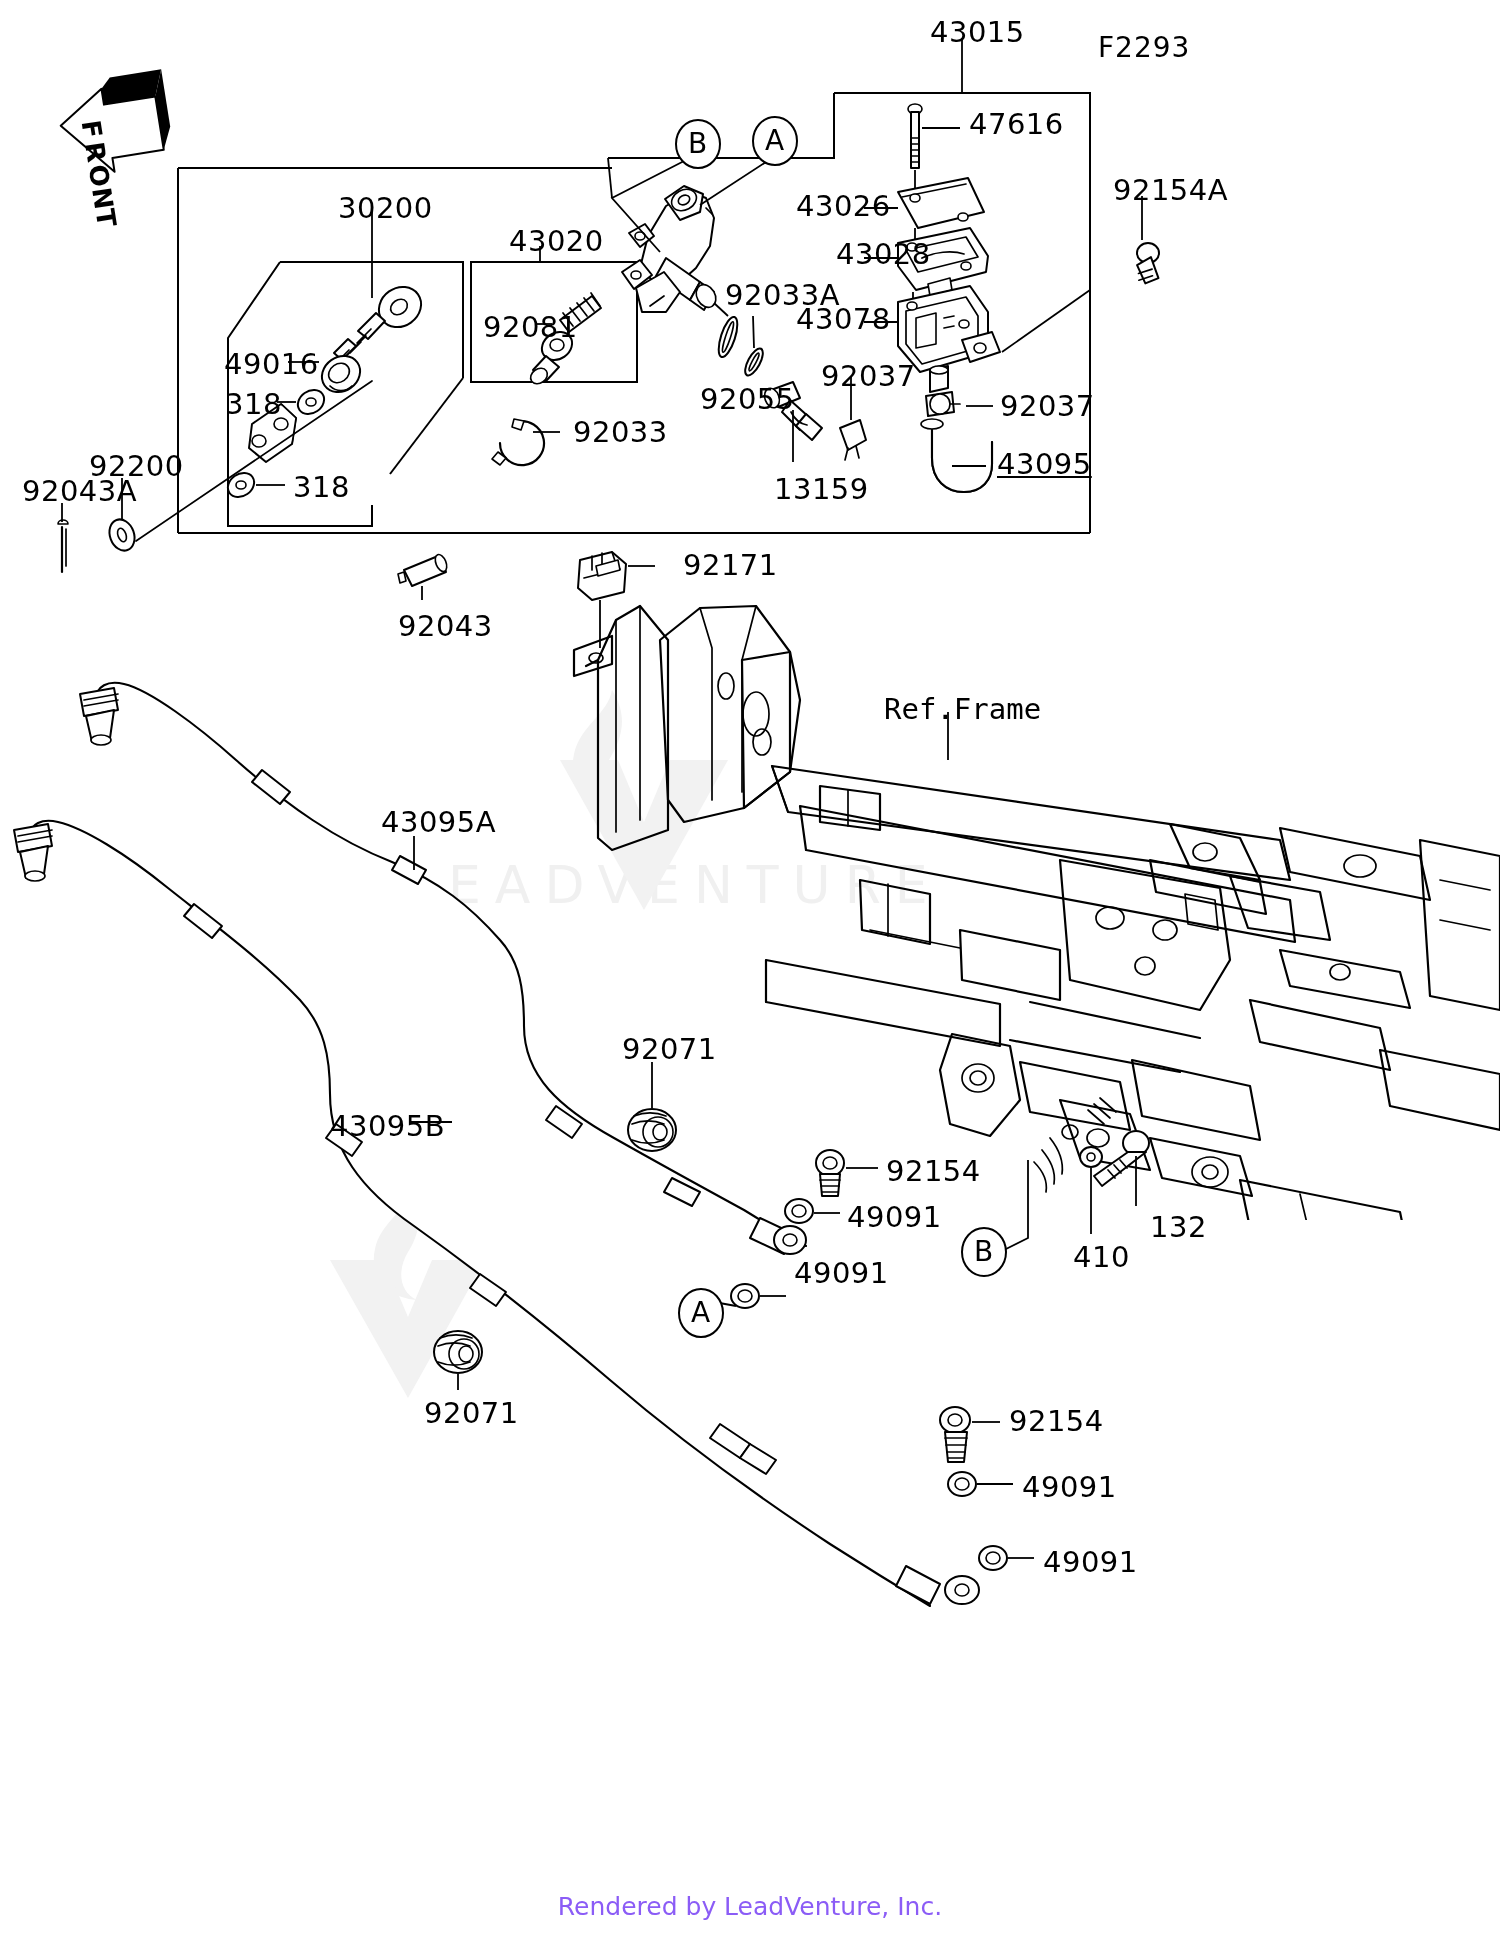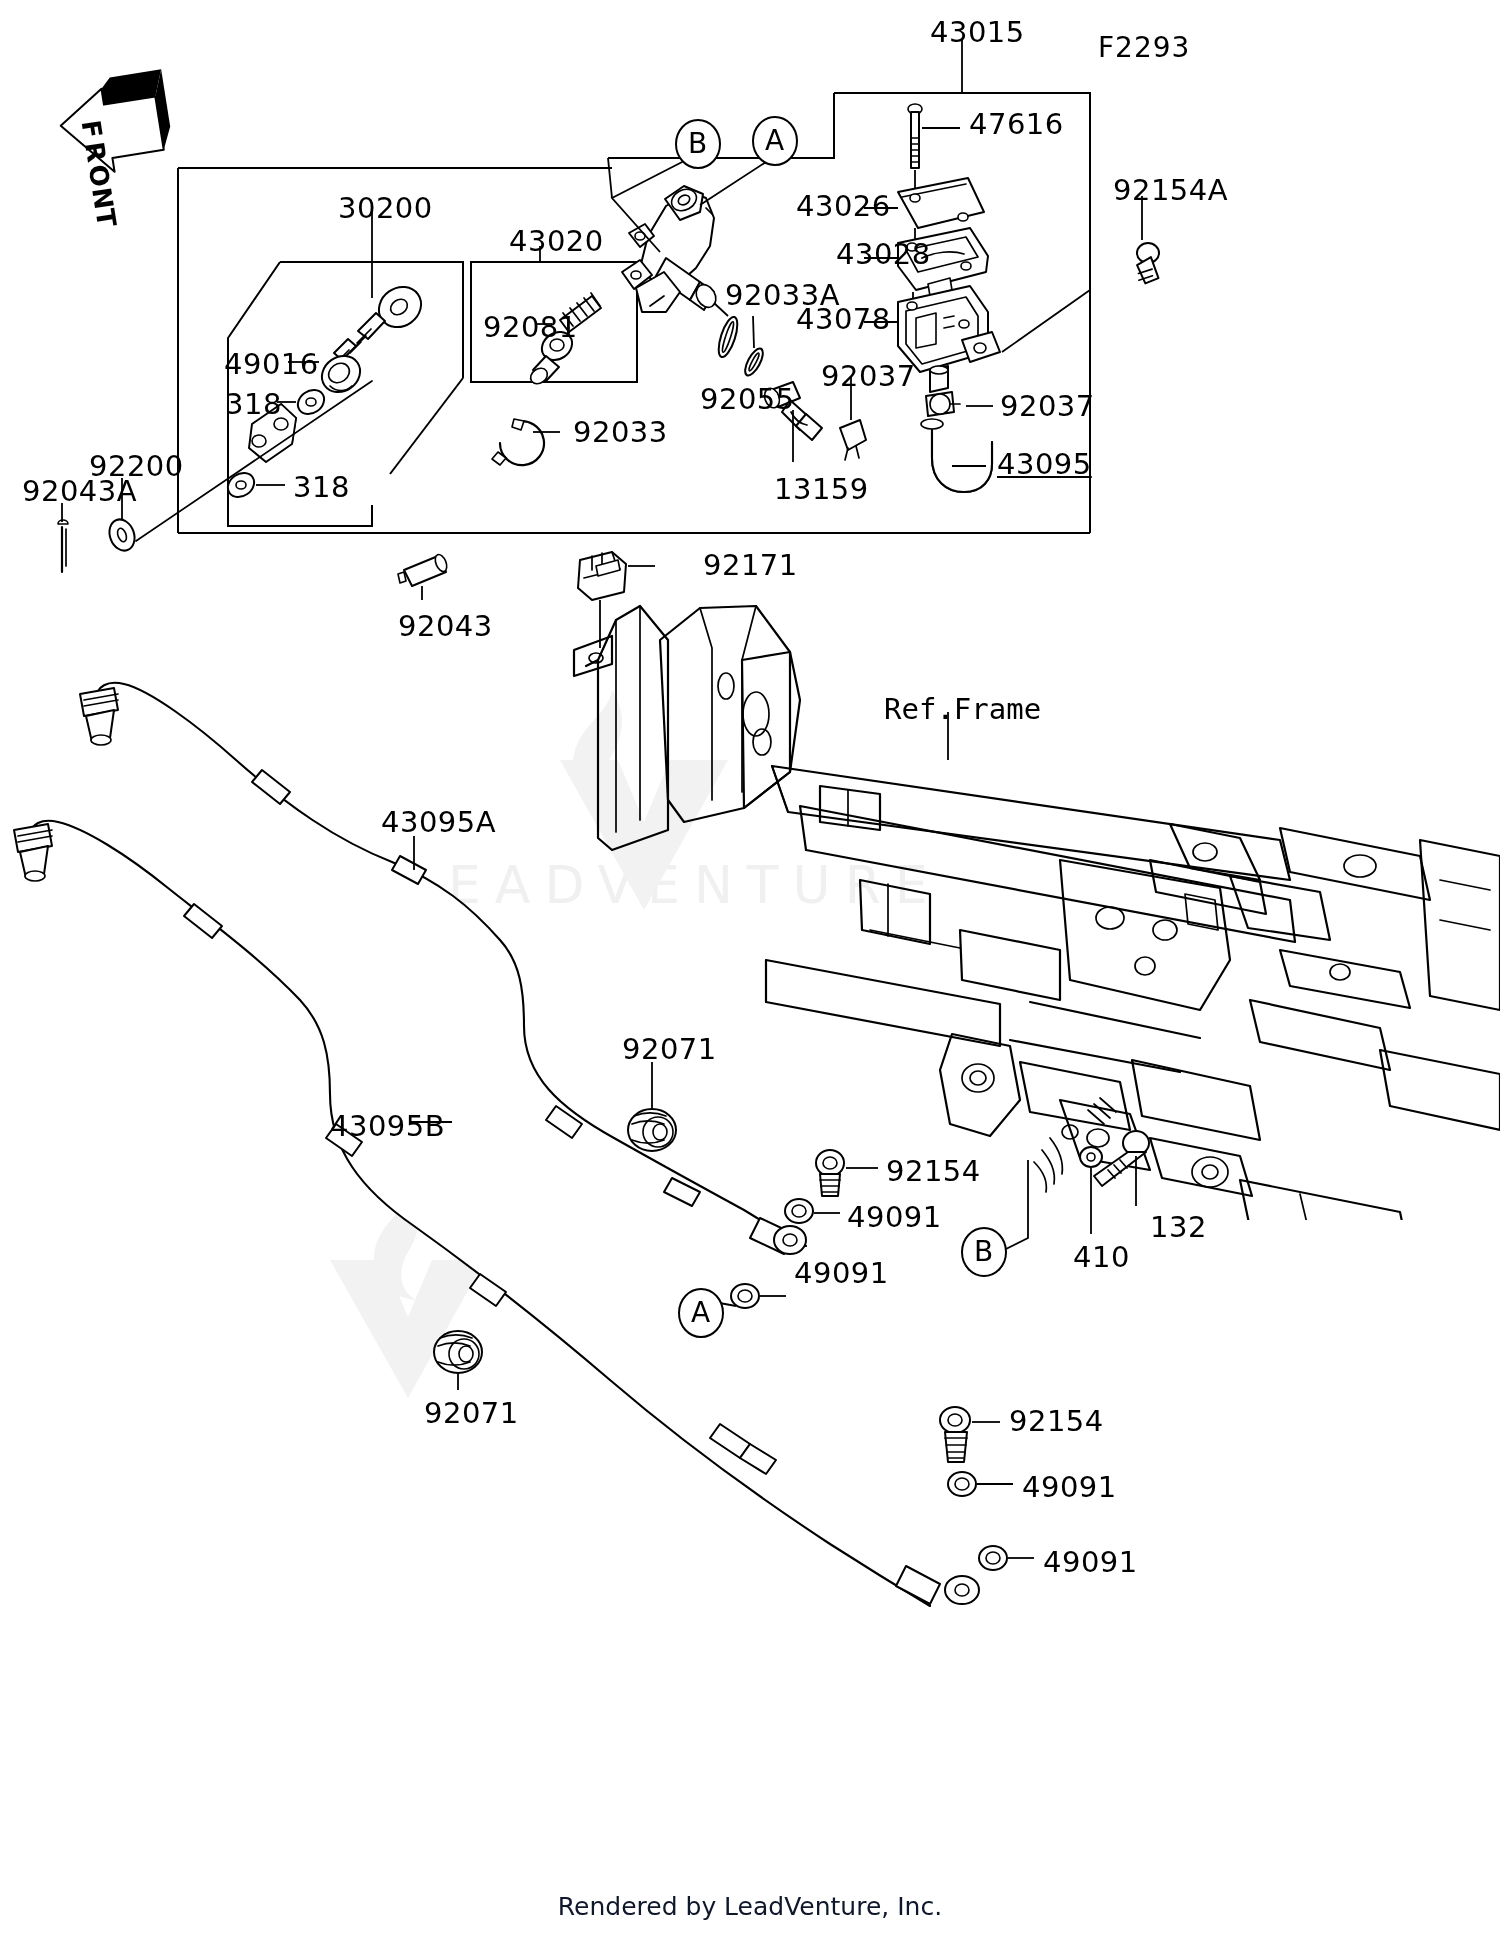--- a/index.html
+++ b/index.html
@@ -36,21 +36,21 @@
   .lbl.sheetcode { font-size: 28px; letter-spacing: 1px; }
   .lbl.refframe { font-family: "DejaVu Sans Mono", monospace; font-size: 29px; letter-spacing: 0px;}
   .footer {
     position: absolute;
     left: 0;
     top: 1892px;
     width: 1500px;
     text-align: center;
     font-family: "DejaVu Sans", sans-serif;
     font-size: 25px;
-    color: #0f172a;
+    color: #8b5cf6;
   }
   .wm {
     position: absolute;
     font-family: "DejaVu Sans", sans-serif;
     color: #f0f0f0;
     letter-spacing: 14px;
     font-size: 52px;
     pointer-events: none;
     user-select: none;
   }
@@ -557,21 +557,21 @@
       <div class="lbl" style="left: 821px; top: 362px;">92037</div>
       <div class="lbl" style="left: 225px; top: 390px;">318</div>
       <div class="lbl" style="left: 700px; top: 385px;">92055</div>
       <div class="lbl" style="left: 1000px; top: 392px;">92037</div>
       <div class="lbl" style="left: 573px; top: 418px;">92033</div>
       <div class="lbl" style="left: 89px; top: 452px;">92200</div>
       <div class="lbl" style="left: 997px; top: 450px; text-decoration: underline;">43095</div>
       <div class="lbl" style="left: 293px; top: 473px;">318</div>
       <div class="lbl" style="left: 774px; top: 475px;">13159</div>
       <div class="lbl" style="left: 22px; top: 477px;">92043A</div>
-      <div class="lbl" style="left: 703px; top: 551px;">92171</div>
+      <div class="lbl" style="left: 683px; top: 551px;">92171</div>
       <div class="lbl" style="left: 398px; top: 612px;">92043</div>
       <div class="lbl" style="left: 381px; top: 808px;">43095A</div>
       <div class="lbl" style="left: 622px; top: 1035px;">92071</div>
       <div class="lbl" style="left: 330px; top: 1112px;">43095B</div>
       <div class="lbl" style="left: 886px; top: 1157px;">92154</div>
       <div class="lbl" style="left: 847px; top: 1203px;">49091</div>
       <div class="lbl" style="left: 1150px; top: 1213px;">132</div>
       <div class="lbl" style="left: 1073px; top: 1243px;">410</div>
       <div class="lbl" style="left: 794px; top: 1259px;">49091</div>
       <div class="lbl" style="left: 424px; top: 1399px;">92071</div>

